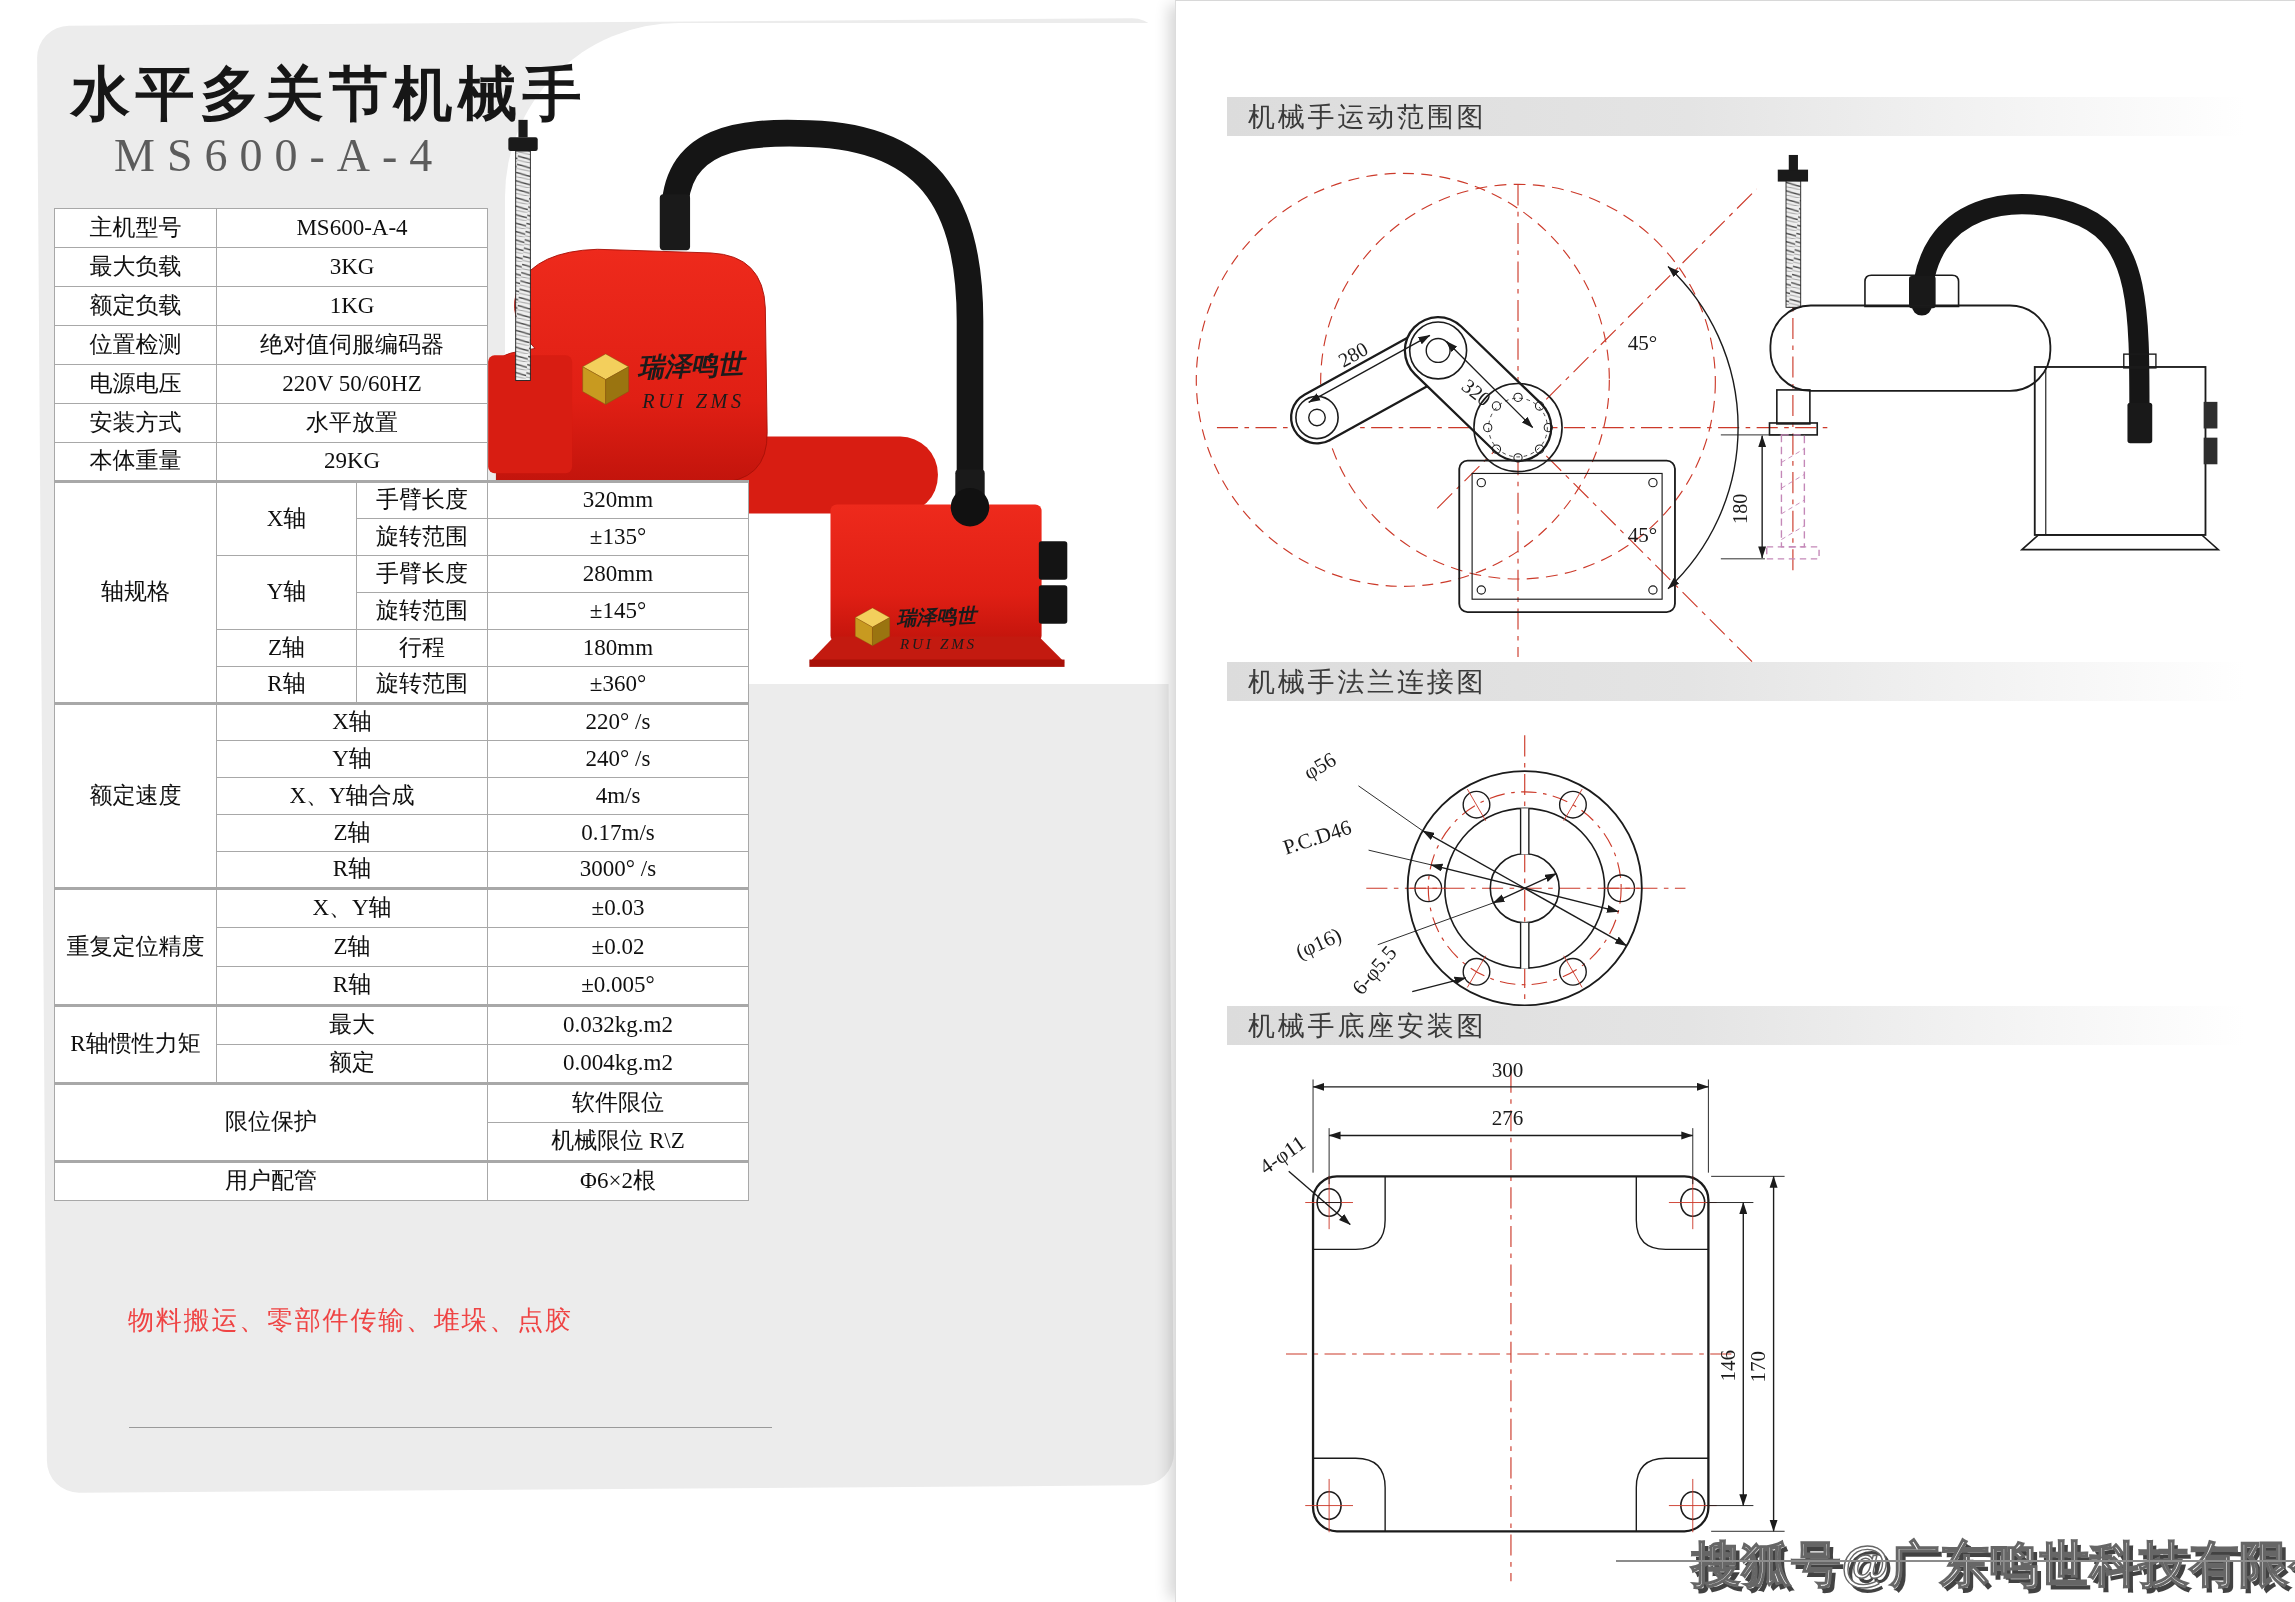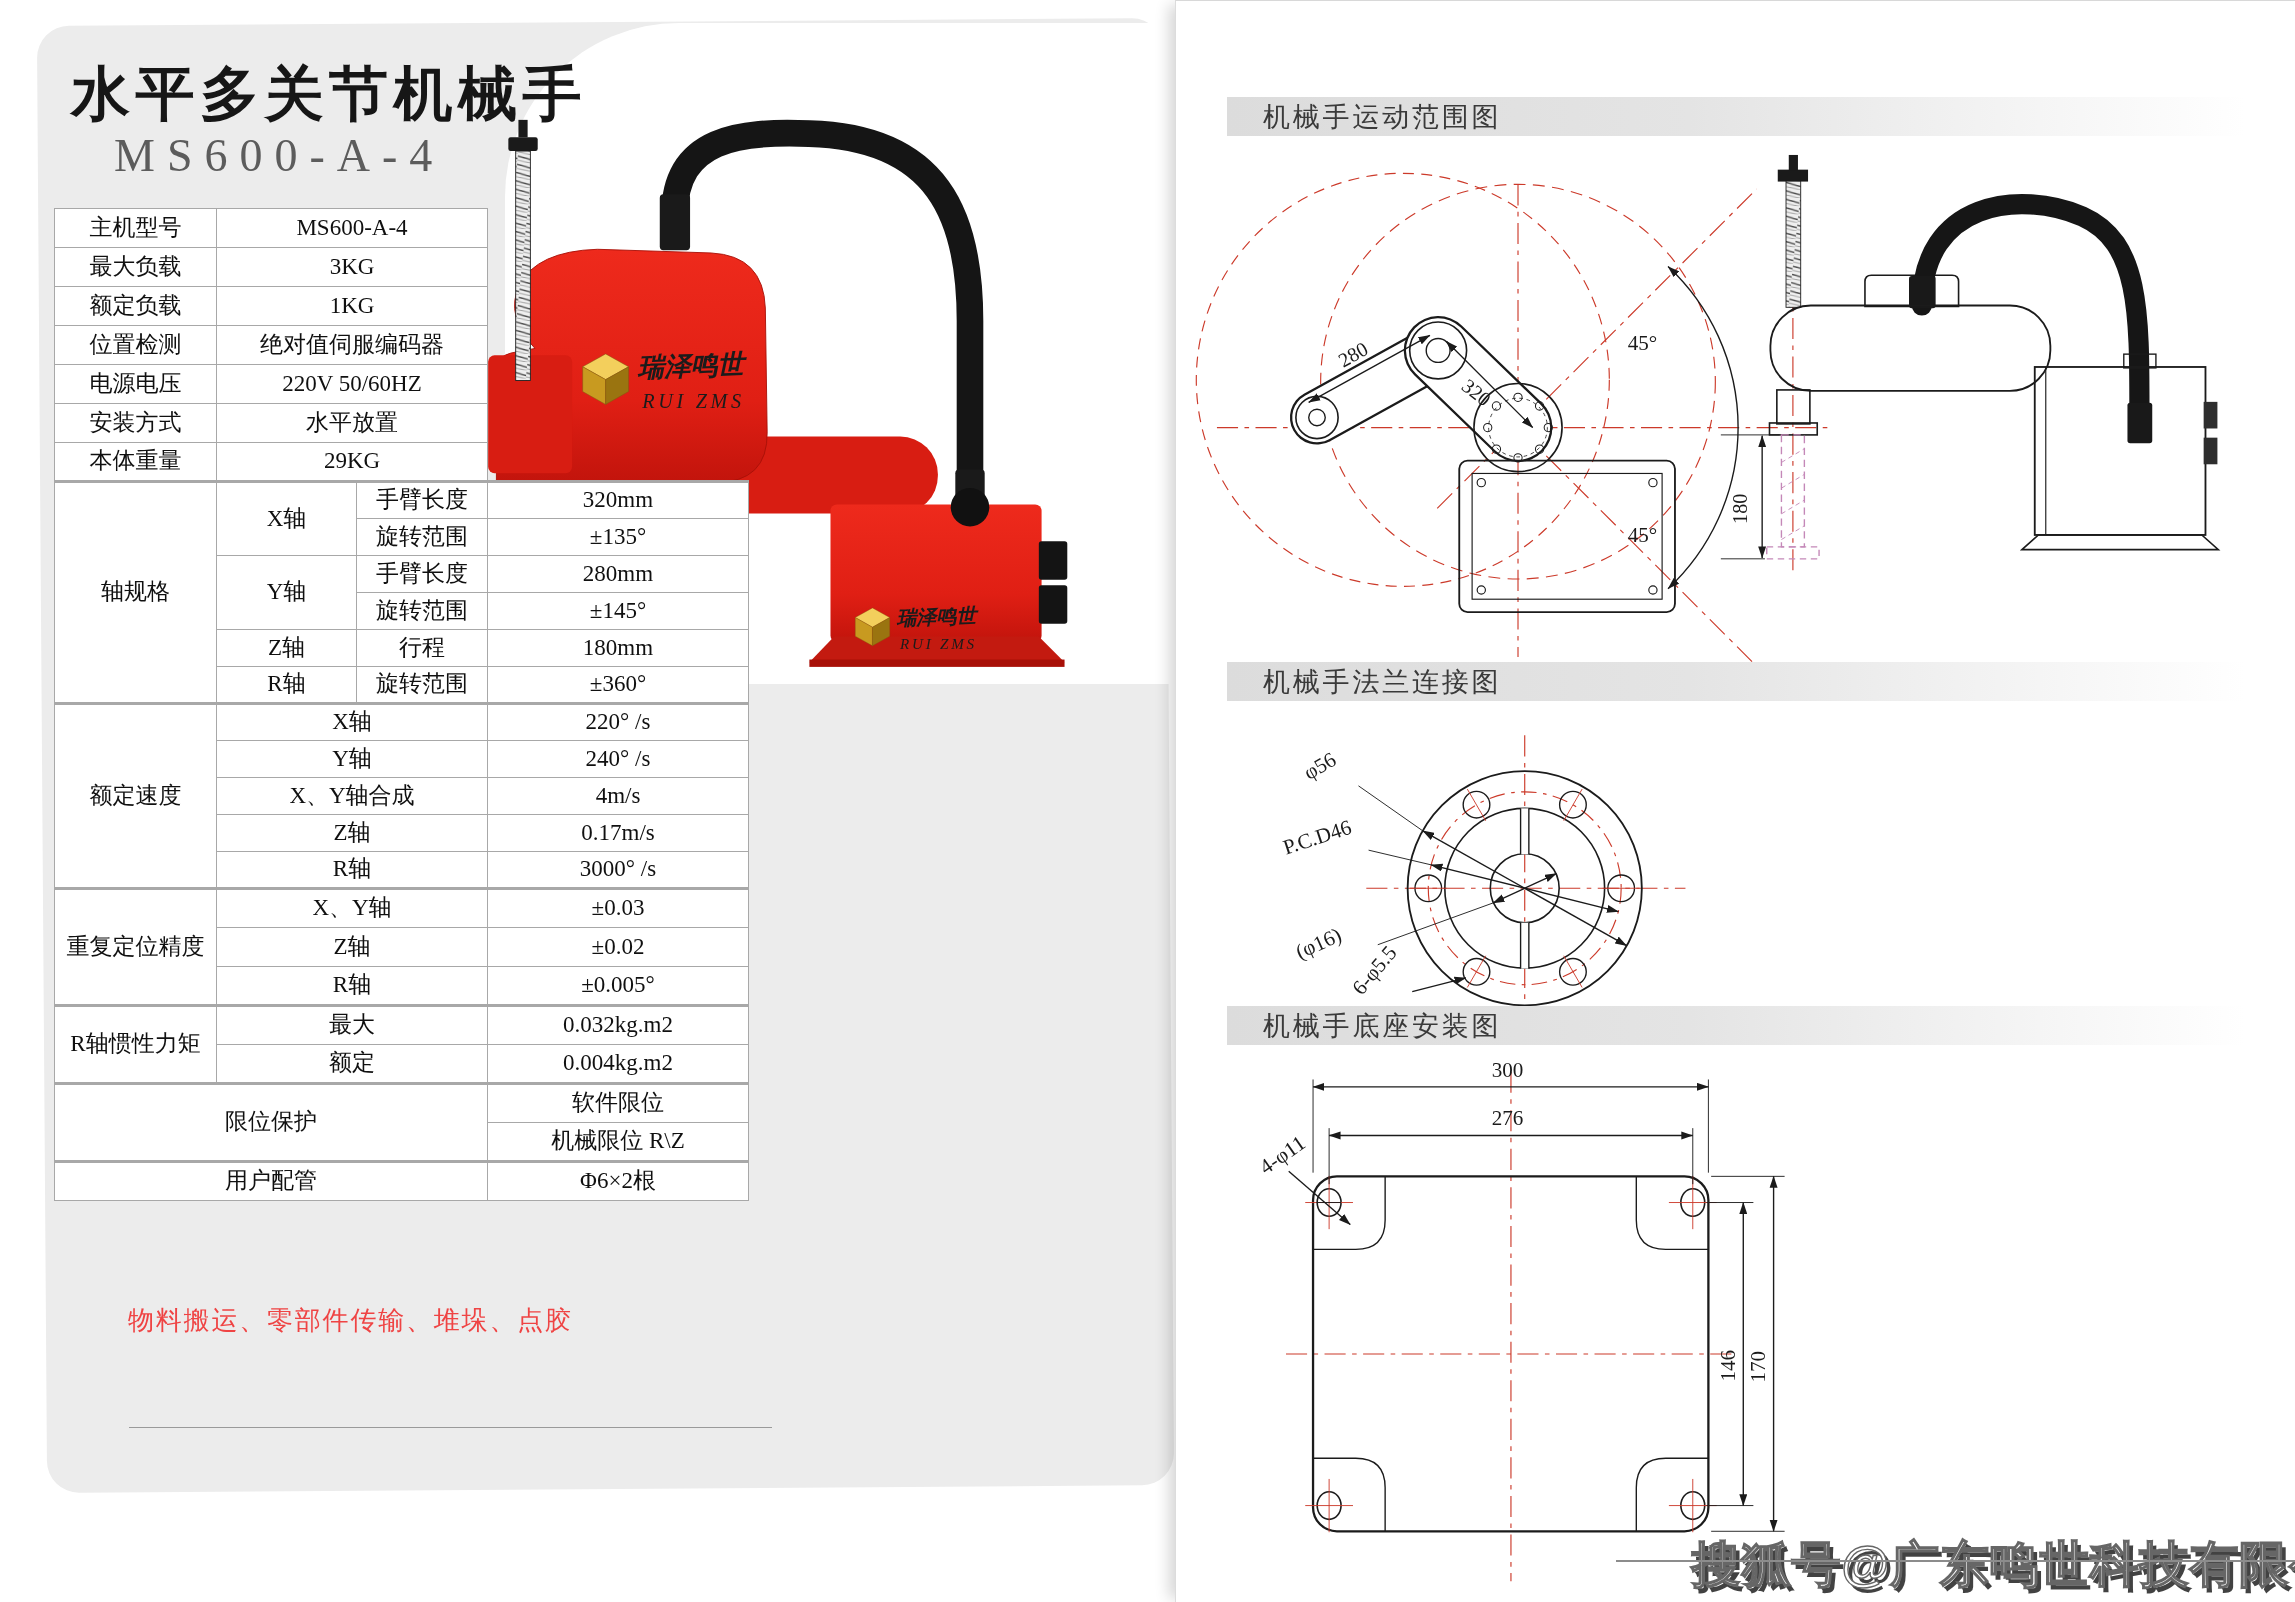--- a/index.html
+++ b/index.html
@@ -21,21 +21,21 @@
   table.spec td{border:1.8px solid #a8a8a8;background:#ffffff;text-align:center;vertical-align:middle;
                 font-size:23px;color:#101010;padding:0;line-height:1.05;}
   table.spec td.ghost{border:0;background:transparent;}
   tr.rh-basic{height:39px;} tr.rh-axis{height:37px;} tr.rh-speed{height:37px;}
   tr.rh-prec{height:39px;} tr.rh-inert{height:39px;} tr.rh-limit{height:39px;} tr.rh-pipe{height:39px;}
   tr.sep td{border-top-width:3.7px;}
 
   
   .hbar{position:absolute;height:39px;display:flex;align-items:center;
         background:linear-gradient(90deg,#dcdcdc 0%,#e4e4e4 40%,rgba(244,244,244,0) 88%);}
-  .hbar .t{padding-left:36px;font-size:27px;color:#3a3a3a;letter-spacing:2.8px;}
+  .hbar .t{padding-left:21px;font-size:27px;color:#3a3a3a;letter-spacing:2.8px;}
   .hbar-app .t{font-family:"Liberation Sans","DejaVu Sans",sans-serif;font-weight:700;
                font-size:24px;color:#4a4a4a;letter-spacing:9.2px;}
 
   .app-text{position:absolute;left:128px;top:1303px;font-family:"Liberation Sans","DejaVu Sans",sans-serif;
             font-weight:500;font-size:26px;color:#ef4444;letter-spacing:1.8px;z-index:5;}
   .note-line{position:absolute;left:129px;top:1427px;width:643px;height:1.4px;background:#9a9a9a;z-index:5;}
   .note-text{position:absolute;left:129px;top:1435px;font-size:16.5px;color:#3c3c3c;z-index:5;}
 
   
   .right-page{position:absolute;left:1175px;top:0;width:1228px;height:1603px;background:#ffffff;

